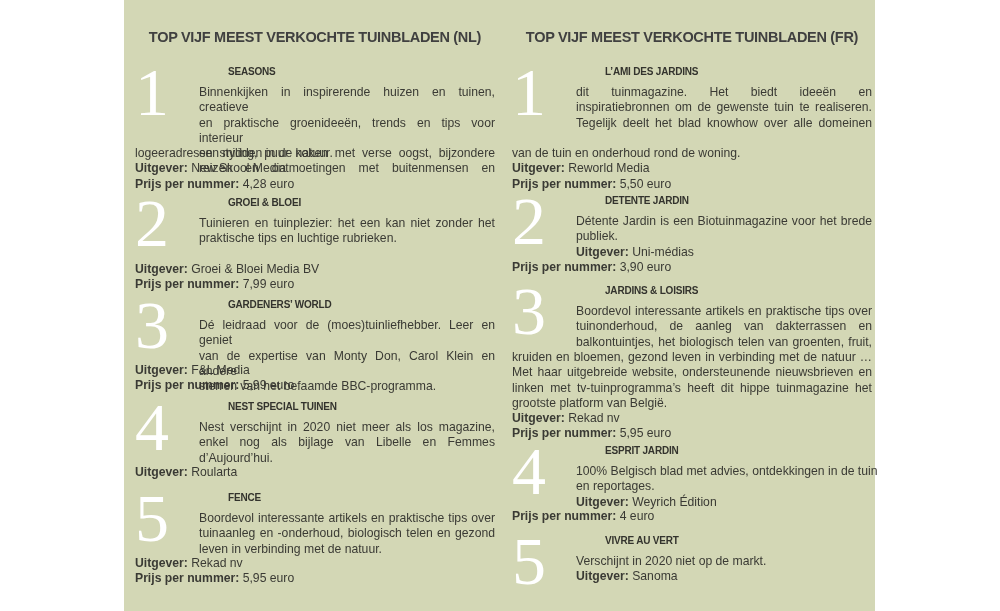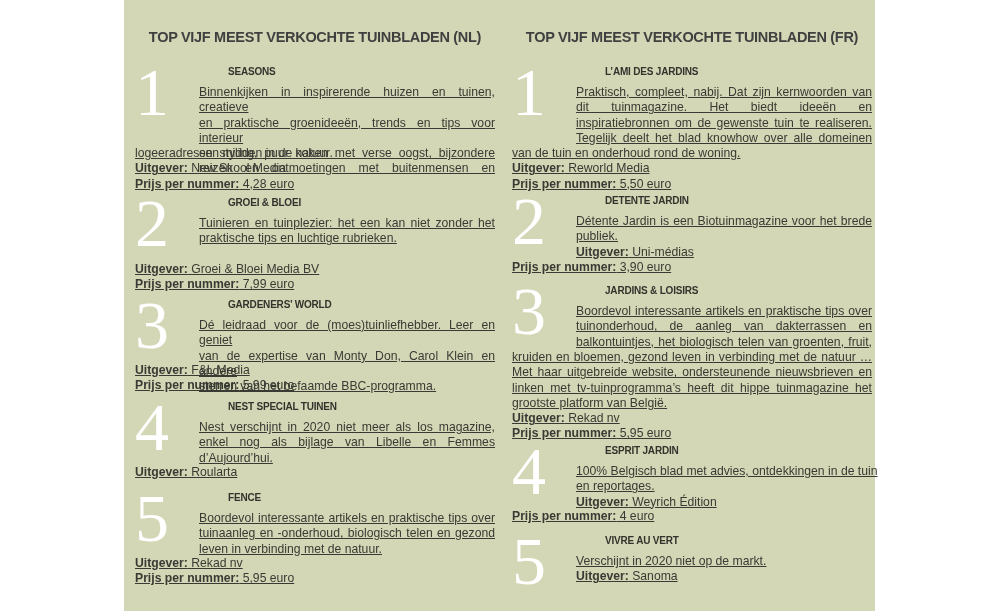--- a/index.html
+++ b/index.html
@@ -19,21 +19,21 @@
     color:#404040;
   }
   .entry { position:absolute; left:0; width:360px; font-size:12.2px; line-height:15.3px; }
   .num {
     position:absolute; left:0; top:-6px;
     font-family:"Liberation Serif", serif; font-size:68px; line-height:68px;
     color:#ffffff; width:60px;
   }
   .name { position:absolute; left:64px; top:0; font-weight:bold; font-size:10px; color:#33332d; letter-spacing:-0.2px;margin-left:29px; }
   .desc { position:absolute; left:64px; top:21px; right:0; text-align:justify; }
-  .line { display:block; white-space:nowrap;text-decoration:underline; }
+  .line { display:block; white-space:nowrap; }
   .line.just { text-align:justify; text-align-last:justify; white-space:normal; }
   .full { position:absolute; left:0; right:0; }
   .lbl { font-weight:bold; }
 </style>
 </head>
 <body>
 
 <div class="panel">
 
   <div class="col nl">
@@ -110,21 +110,20 @@
     </div>
   </div>
 
   <div class="col fr">
     <div class="col-title">TOP VIJF MEEST VERKOCHTE TUINBLADEN (FR)</div>
 
     <div class="entry" style="top:64px;">
       <div class="num">1</div>
       <div class="name">L’AMI DES JARDINS</div>
       <div class="desc">
-        <span class="line just">Praktisch, compleet, nabij. Dat zijn kernwoorden van</span>
         <span class="line just">dit tuinmagazine. Het biedt ideeën en</span>
         <span class="line just">inspiratiebronnen om de gewenste tuin te realiseren.</span>
         <span class="line just">Tegelijk deelt het blad knowhow over alle domeinen</span>
       </div>
       <div class="full" style="top:82px;">
         <span class="line">van de tuin en onderhoud rond de woning.</span>
         <span class="line"><span class="lbl">Uitgever:</span><span> Reworld Media</span></span>
         <span class="line"><span class="lbl">Prijs per nummer:</span><span> 5,50 euro</span></span>
       </div>
     </div>

